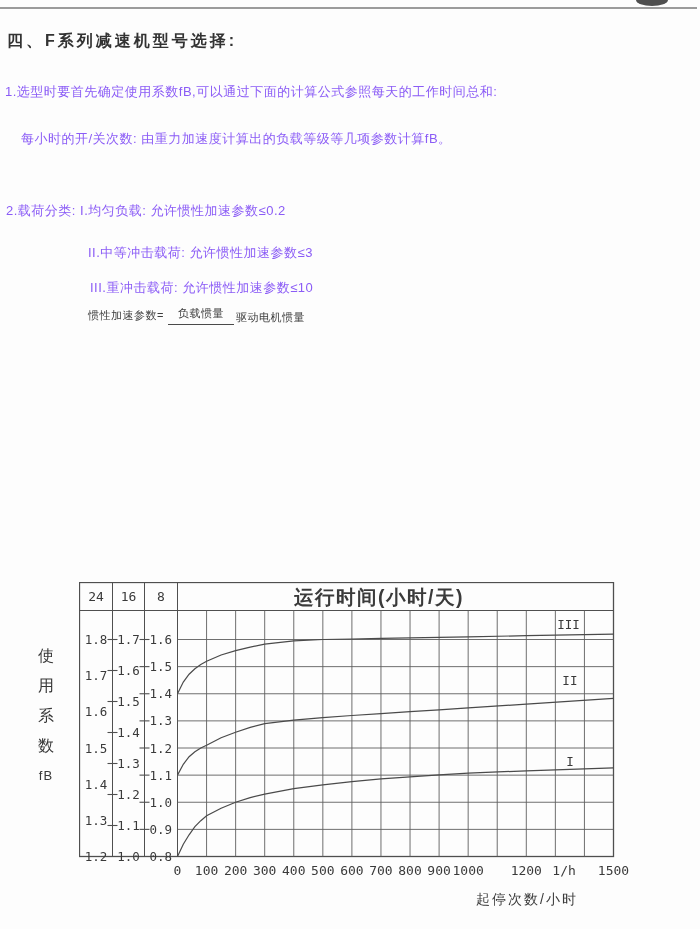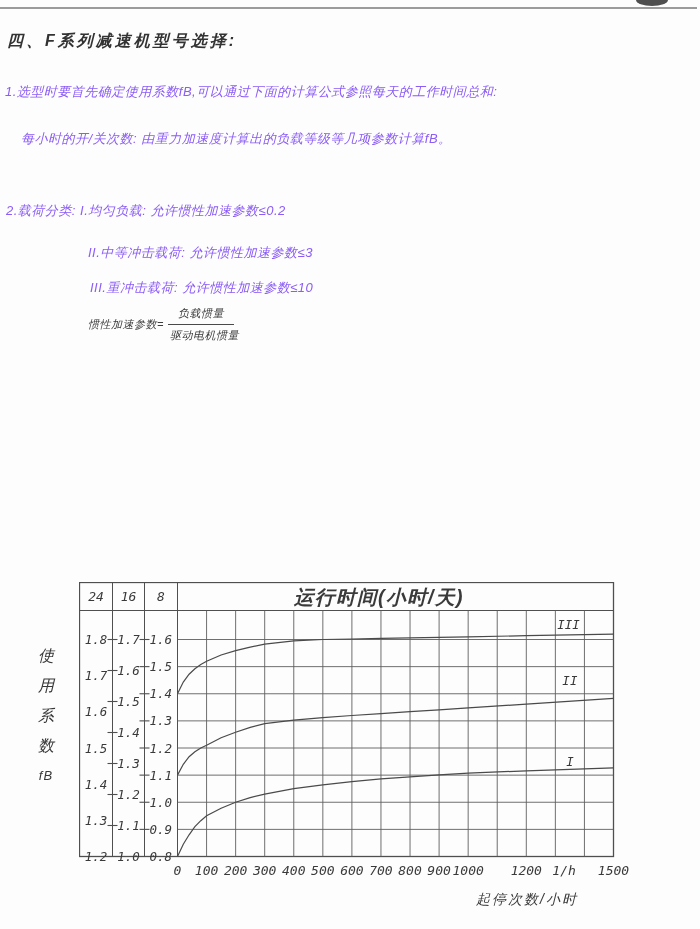--- a/index.html
+++ b/index.html
@@ -1,39 +1,39 @@
 <!DOCTYPE html>
 <html><head>
 <meta charset="utf-8">
 <style>
   html,body{margin:0;padding:0;}
   body{
     width:700px;height:929px;background:#fdfdfd;overflow:hidden;
     font-family:"Liberation Sans","DejaVu Sans",sans-serif;
     color:#3a3a3a;position:relative;
   }
-  .page{position:absolute;inset:0;font-style:italic;}
+  .page{position:absolute;inset:0;}
   .top-rule{position:absolute;left:0;top:7px;width:697px;height:2px;background:#9b9b9b;}
   .corner-blob{position:absolute;left:636px;top:0;width:32px;height:6px;background:#4f4f4f;
     border-radius:0 0 16px 16px / 0 0 6px 6px;}
   .doc-title{
     position:absolute;left:7px;top:31px;margin:0;
     font-size:16px;font-weight:bold;letter-spacing:3px;color:#333;
   }
   .p{position:absolute;font-size:13px;letter-spacing:0.5px;white-space:nowrap;color:#8b5cf6;}
   .s1l1{left:5px;top:83px;}
   .s1l2{left:21px;top:130px;}
   .s2l1{left:6px;top:202px;}
   .s2l2{left:88px;top:244px;}
   .s2l3{left:90px;top:279px;}
   .formula{
     position:absolute;left:88px;top:306px;display:inline-flex;align-items:center;
     font-size:11px;letter-spacing:0.5px;color:#3d3d3d;
   }
-  .formula .frac{display:inline-flex;flex-direction:column;align-items:flex-start;margin-left:4px;}
+  .formula .frac{display:inline-flex;flex-direction:row;align-items:center;margin-left:4px;}
   .formula .num{padding:0 10px 3px 10px;border-bottom:1.5px solid #4a4a4a;}
   .formula .den{padding:3px 2px 0 2px;}
   .p3{
     position:absolute;left:5px;top:403px;width:694px;
     font-size:13px;letter-spacing:2.2px;line-height:35px;color:#3d3d3d;
   }
   .ylabel{
     position:absolute;left:31px;top:641px;width:30px;text-align:center;
     font-size:16px;color:#383838;
   }

